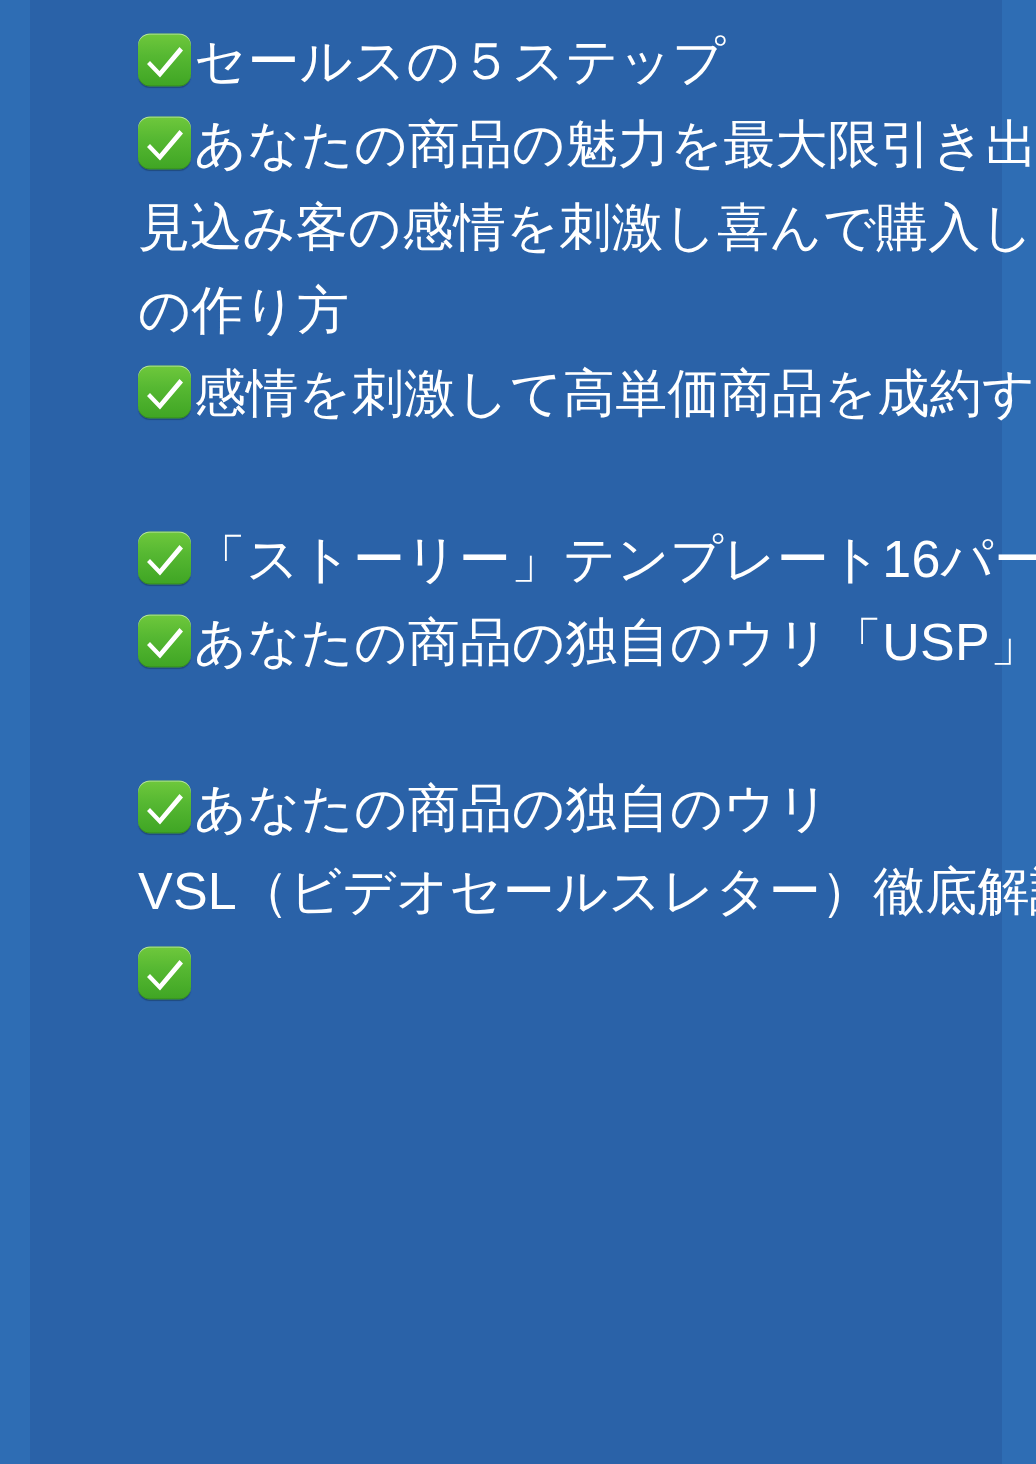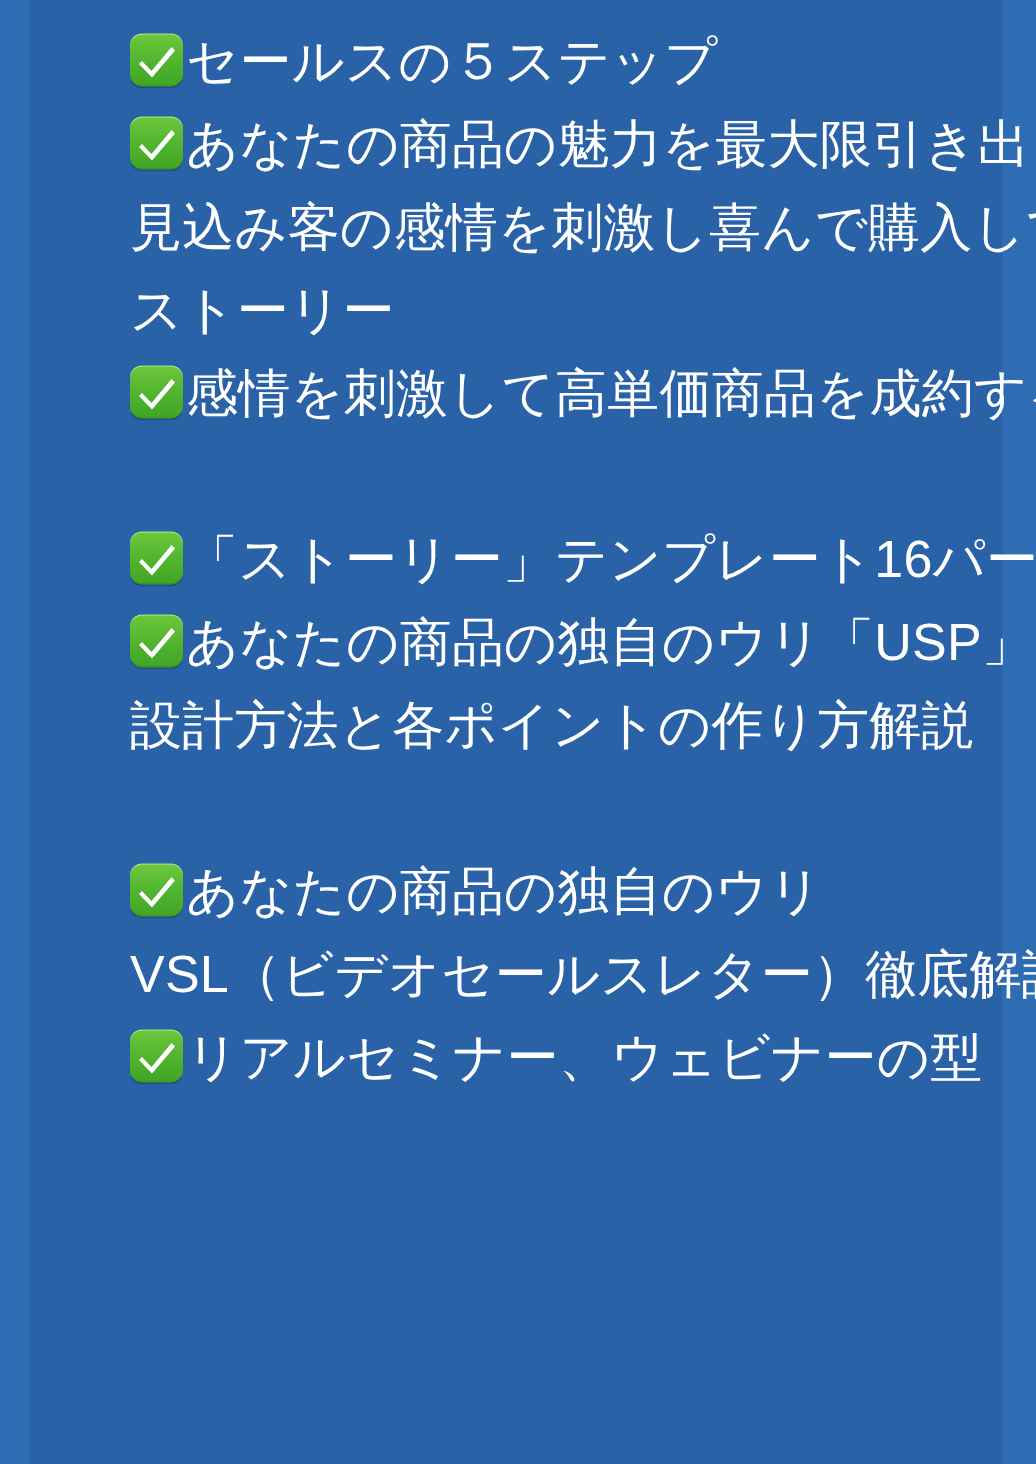--- a/index.html
+++ b/index.html
@@ -25,21 +25,21 @@
     position: absolute;
     top: 0;
     height: 1464px;
     background: #2e6db4;
   }
   .edge-band.left  { left: 0;  width: 30px; }
   .edge-band.right { right: 0; width: 34px; }
 
   #list {
     position: absolute;
-    left: 8px;
+    left: 16px;
     top: 0;
     width: 984px;
     padding-top: 18px;
     box-sizing: border-box;
   }
   .line {
     position: relative;
     height: 83px;
     line-height: 83px;
     padding-left: 122px;
@@ -99,45 +99,44 @@
           <svg viewBox="0 0 53 53">
             <path d="M12 27.5 L21.5 37.5 L41.5 13.5 L45 17 L22 44 L9 30.5 Z" fill="#ffffff"></path>
           </svg>
         </span><span class="txt">セールスの５ステップ</span></div>
       <div class="line has-check"><span class="check-icon">
           <svg viewBox="0 0 53 53">
             <path d="M12 27.5 L21.5 37.5 L41.5 13.5 L45 17 L22 44 L9 30.5 Z" fill="#ffffff"></path>
           </svg>
         </span><span class="txt">あなたの商品の魅力を最大限引き出し</span></div>
       <div class="line"><span class="txt">見込み客の感情を刺激し喜んで購入しても</span></div>
-      <div class="line"><span class="txt">ストーリー</span></div>
+      <div class="line"><span class="txt">の作り方</span></div>
       <div class="line has-check"><span class="check-icon">
           <svg viewBox="0 0 53 53">
             <path d="M12 27.5 L21.5 37.5 L41.5 13.5 L45 17 L22 44 L9 30.5 Z" fill="#ffffff"></path>
           </svg>
         </span><span class="txt">感情を刺激して高単価商品を成約する</span></div>
       <div class="line blank"><span class="txt"></span></div>
       <div class="line has-check"><span class="check-icon">
           <svg viewBox="0 0 53 53">
             <path d="M12 27.5 L21.5 37.5 L41.5 13.5 L45 17 L22 44 L9 30.5 Z" fill="#ffffff"></path>
           </svg>
         </span><span class="txt">「ストーリー」テンプレート16パーツ</span></div>
       <div class="line has-check"><span class="check-icon">
           <svg viewBox="0 0 53 53">
             <path d="M12 27.5 L21.5 37.5 L41.5 13.5 L45 17 L22 44 L9 30.5 Z" fill="#ffffff"></path>
           </svg>
         </span><span class="txt">あなたの商品の独自のウリ「USP」の</span></div>
-      <div class="line"><span class="txt">設計方法と各ポイントの作り方解説</span></div>
       <div class="line blank"><span class="txt"></span></div>
       <div class="line has-check"><span class="check-icon">
           <svg viewBox="0 0 53 53">
             <path d="M12 27.5 L21.5 37.5 L41.5 13.5 L45 17 L22 44 L9 30.5 Z" fill="#ffffff"></path>
           </svg>
         </span><span class="txt">あなたの商品の独自のウリ</span></div>
       <div class="line"><span class="txt">VSL（ビデオセールスレター）徹底解説</span></div>
       <div class="line has-check"><span class="check-icon">
           <svg viewBox="0 0 53 53">
             <path d="M12 27.5 L21.5 37.5 L41.5 13.5 L45 17 L22 44 L9 30.5 Z" fill="#ffffff"></path>
           </svg>
-        </span><span class="txt">リアルセミナー、ウェビナーの型</span></div>
+        </span></div>
     </div>
 
 </div>
 
 </body></html>

